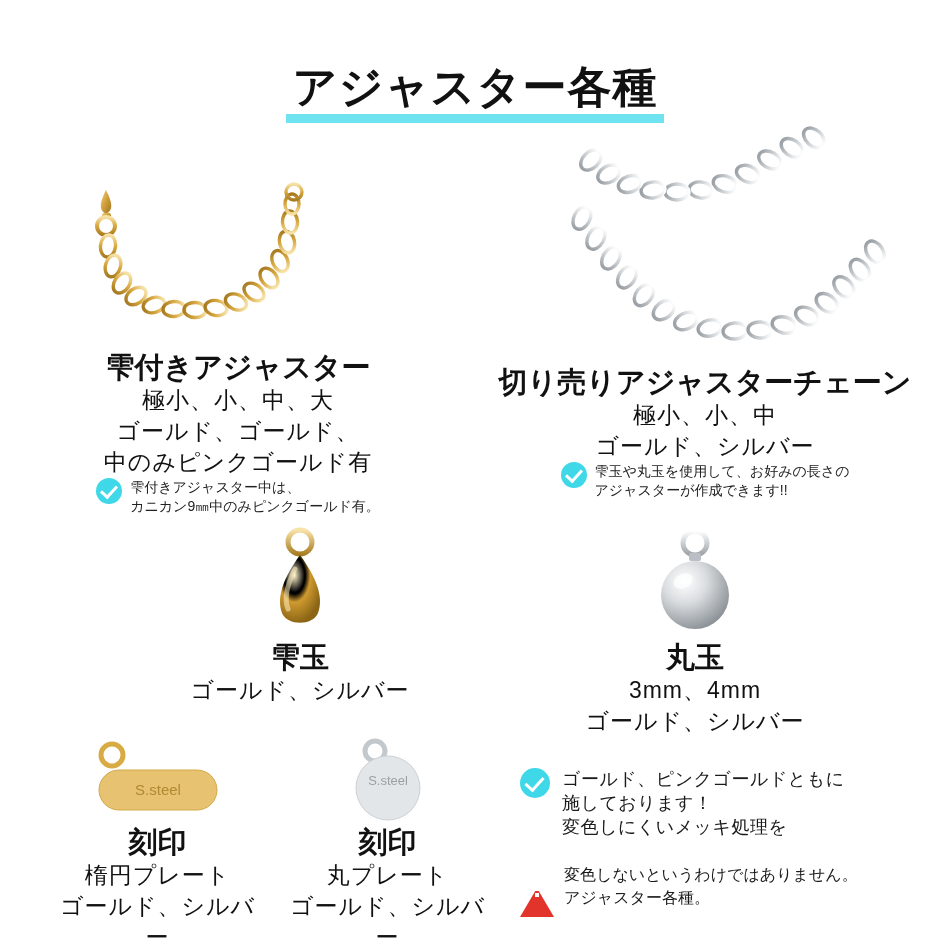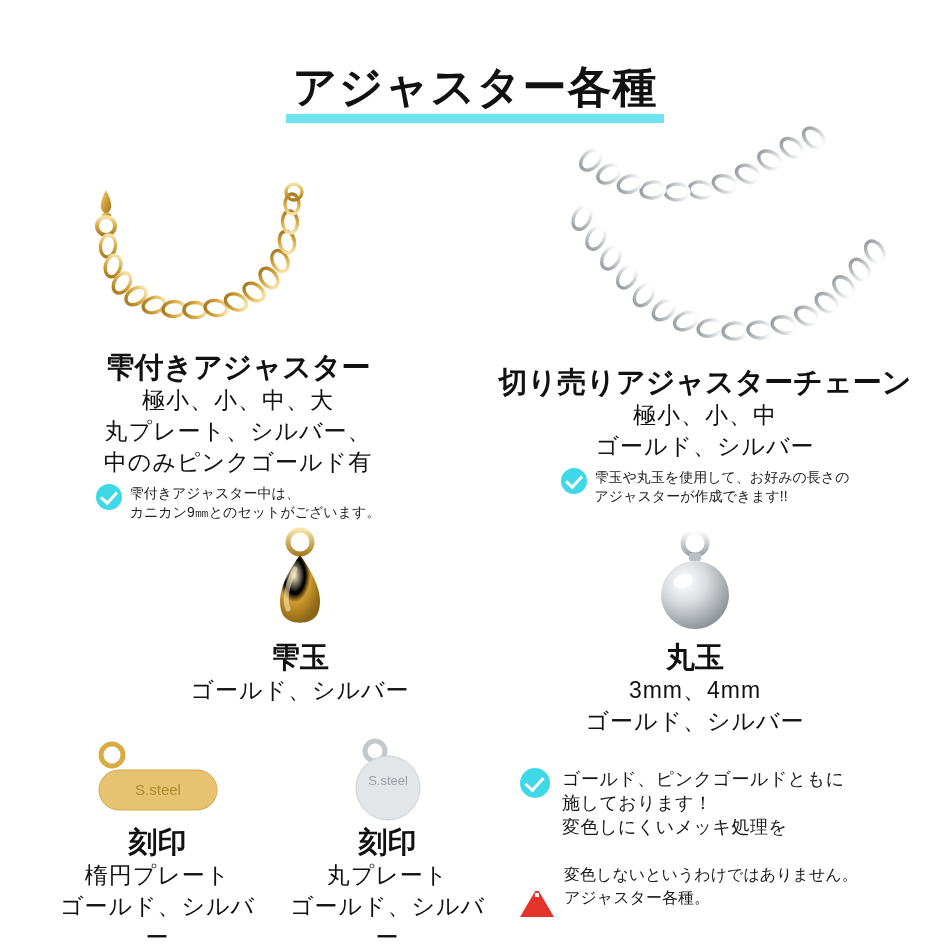--- a/index.html
+++ b/index.html
@@ -152,21 +152,20 @@
     display: flex;
     align-items: center;
     justify-content: center;
   }
 
   .note-row {
     display: flex;
     align-items: flex-start;
     gap: 8px;
     justify-content: center;
-    margin-top: 6px;
   }
   .note-row .note { text-align: left; }
 
   
   svg { display: block; }
 </style>
 </head>
 <body>
 
 <div class="page">
@@ -214,27 +213,27 @@
           <ellipse cx="212" cy="81" rx="7.5" ry="11" transform="rotate(156 212 81)"></ellipse>
           <ellipse cx="219" cy="62" rx="7.5" ry="11" transform="rotate(168 219 62)"></ellipse>
           <ellipse cx="222" cy="42" rx="7.5" ry="11" transform="rotate(176 222 42)"></ellipse>
           <ellipse cx="224" cy="24" rx="7" ry="10" transform="rotate(180 224 24)"></ellipse>
         </g>
         <circle cx="226" cy="12" r="8" fill="none" stroke="url(#goldl)" stroke-width="3.4"></circle>
       </svg>
     </div>
     <div class="cap-h">雫付きアジャスター</div>
     <div class="cap-s">極小、小、中、大</div>
-    <div class="cap-s">丸プレート、シルバー、</div>
+    <div class="cap-s">ゴールド、ゴールド、</div>
     <div class="cap-s">中のみピンクゴールド有</div>
     <div class="note-row">
       <span class="check"></span>
       <span class="note">
         <span>雫付きアジャスター中は、</span><br>
-        <span>カニカン9㎜とのセットがございます。</span>
+        <span>カニカン9㎜中のみピンクゴールド有。</span>
       </span>
     </div>
   </div>
 
   <div class="sec" id="sec-chain">
     <div class="img-box">
       <svg width="430" height="245" viewBox="0 0 430 245">
         <defs>
           <linearGradient id="silg" x1="0" y1="0" x2="0" y2="1">
             <stop offset="0%" stop-color="#ffffff"></stop>

